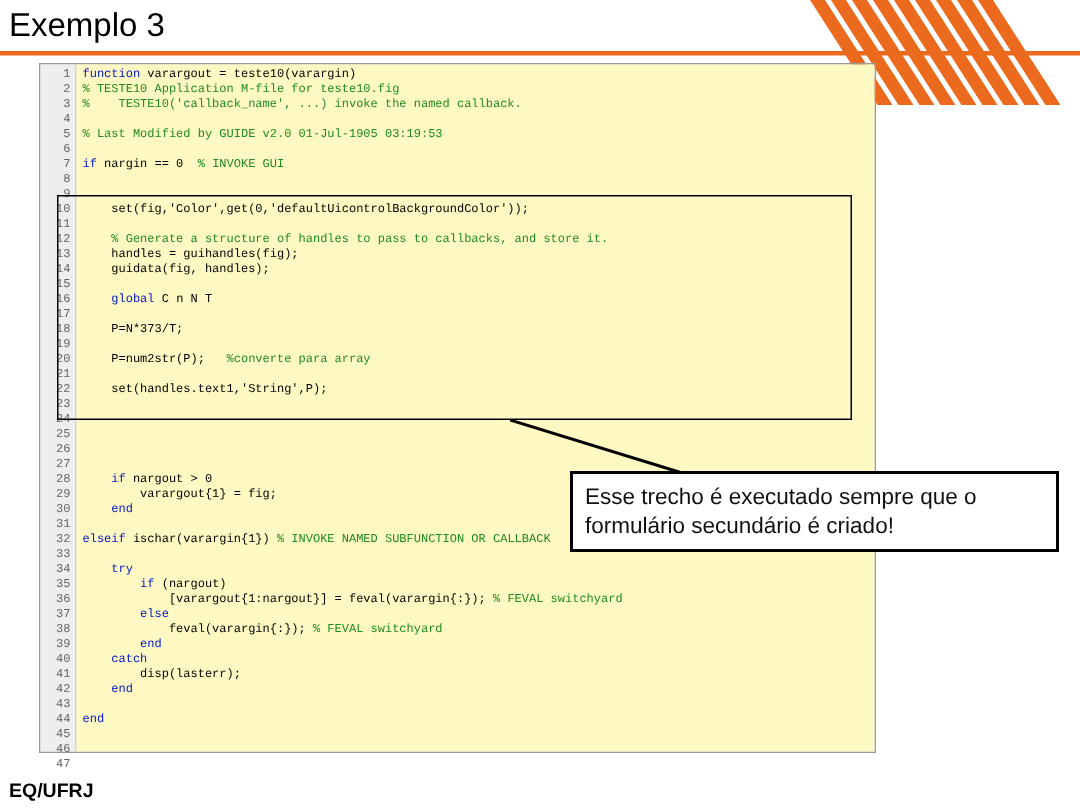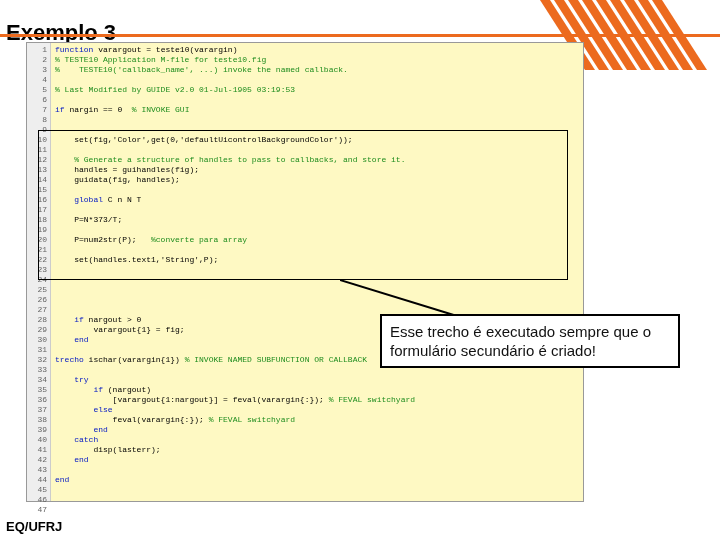--- a/index.html
+++ b/index.html
@@ -1,19 +1,19 @@
 <!DOCTYPE html>
 <html><head>
 <meta charset="utf-8">
 <style>
   * { box-sizing: border-box; margin: 0; padding: 0; }
   html, body { width: 720px; height: 540px; font-family: Arial, sans-serif; background: #fff; overflow: hidden; }
   .slide { position: relative; width: 720px; height: 540px; }
   .title-area { position: absolute; top: 0; left: 0; right: 0; height: 42px; }
-  .title-text { position: absolute; left: 6px; top: 4px; font-size: 22px; font-weight: bold; color: #000; margin-top: 16px; }
+  .title-text { position: absolute; left: 6px; top: 4px; font-size: 22px; font-weight: normal; color: #000; }
   .title-underline { position: absolute; left: 0; right: 0; top: 34px; height: 3px; background: #EC6A1E; }
   .stripes { position: absolute; top: 0; right: 10px; width: 170px; height: 70px; overflow: hidden; pointer-events: none; }
   .stripes svg { width: 100%; height: 100%; }
   .code-shell { position: absolute; top: 42px; left: 26px; width: 558px; height: 460px; border: 1px solid #999; display: flex; font-family: "Courier New", monospace; font-size: 8px; line-height: 10px; color: #000; }
   .gutter { width: 24px; background: #eee; border-right: 1px solid #ccc; text-align: right; padding: 2px 3px 2px 0; color: #666; white-space: pre; }
   .codecol { flex: 1; padding: 2px 4px; white-space: pre; background: #fef9c3; }
   .green { color: #1e8c1e; }
   .blue  { color: #0016c4; }
   .inner-box {
     position: absolute;
@@ -30,21 +30,21 @@
     left: 340px;
     top: 280px;
     width: 170px;
     height: 50px;
     pointer-events: none;
   }
   .callout {
     position: absolute;
     left: 380px;
     top: 314px;
-    width: 300px;
+    width: 326px;
     border: 2px solid #000;
     background: #fff;
     font-size: 15px;
     line-height: 19px;
     padding: 6px 8px;
     color: #111;
   }
   .footer { position: absolute; left: 6px; bottom: 6px; font-size: 13px; font-weight: bold; color: #000; }
 </style>
 </head>
@@ -145,21 +145,21 @@
 </span><span>    set(handles.text1,'String',P);
 </span><span>
 
 
 
 
 </span><span class="blue">    if </span><span>nargout &gt; 0
 </span><span>        varargout{1} = fig;
 </span><span class="blue">    end
 </span><span>
-</span><span class="blue">trecho </span><span>ischar(varargin{1}) </span><span class="green">% INVOKE NAMED SUBFUNCTION OR CALLBACK
+</span><span class="blue">elseif </span><span>ischar(varargin{1}) </span><span class="green">% INVOKE NAMED SUBFUNCTION OR CALLBACK
 </span><span>
 </span><span class="blue">    try
 </span><span class="blue">        if </span><span>(nargout)
 </span><span>            [varargout{1:nargout}] = feval(varargin{:}); </span><span class="green">% FEVAL switchyard
 </span><span class="blue">        else
 </span><span>            feval(varargin{:}); </span><span class="green">% FEVAL switchyard
 </span><span class="blue">        end
 </span><span class="blue">    catch
 </span><span>        disp(lasterr);
 </span><span class="blue">    end

